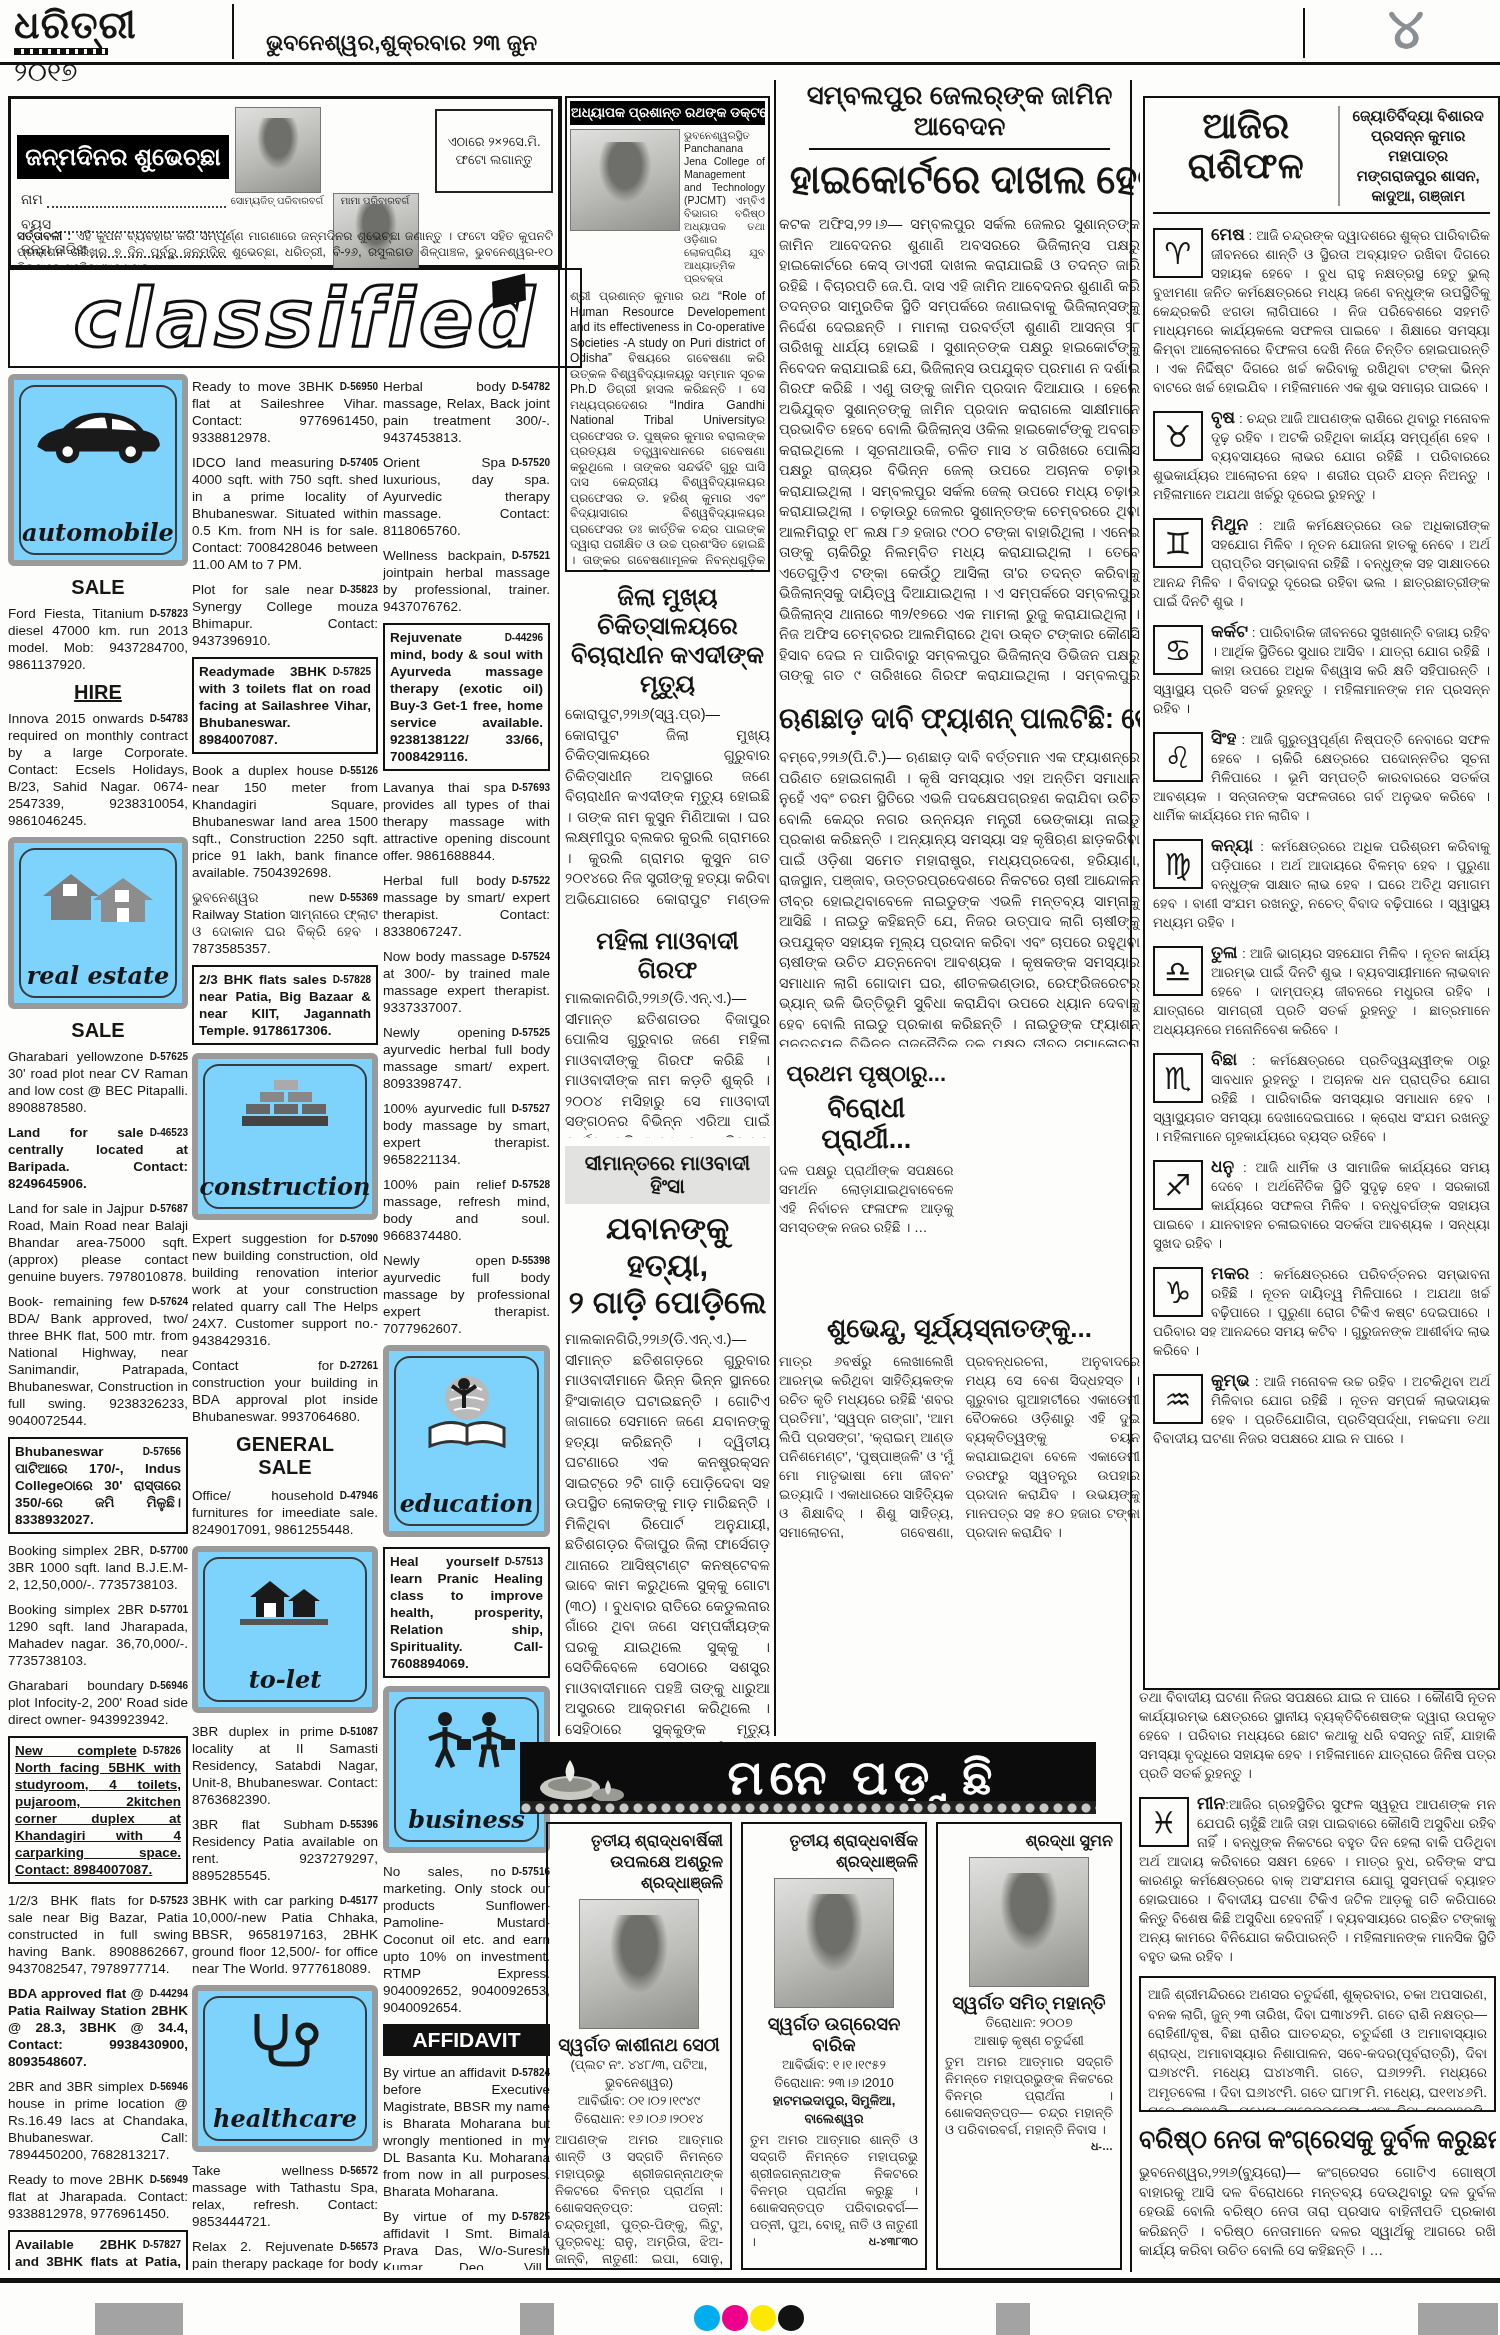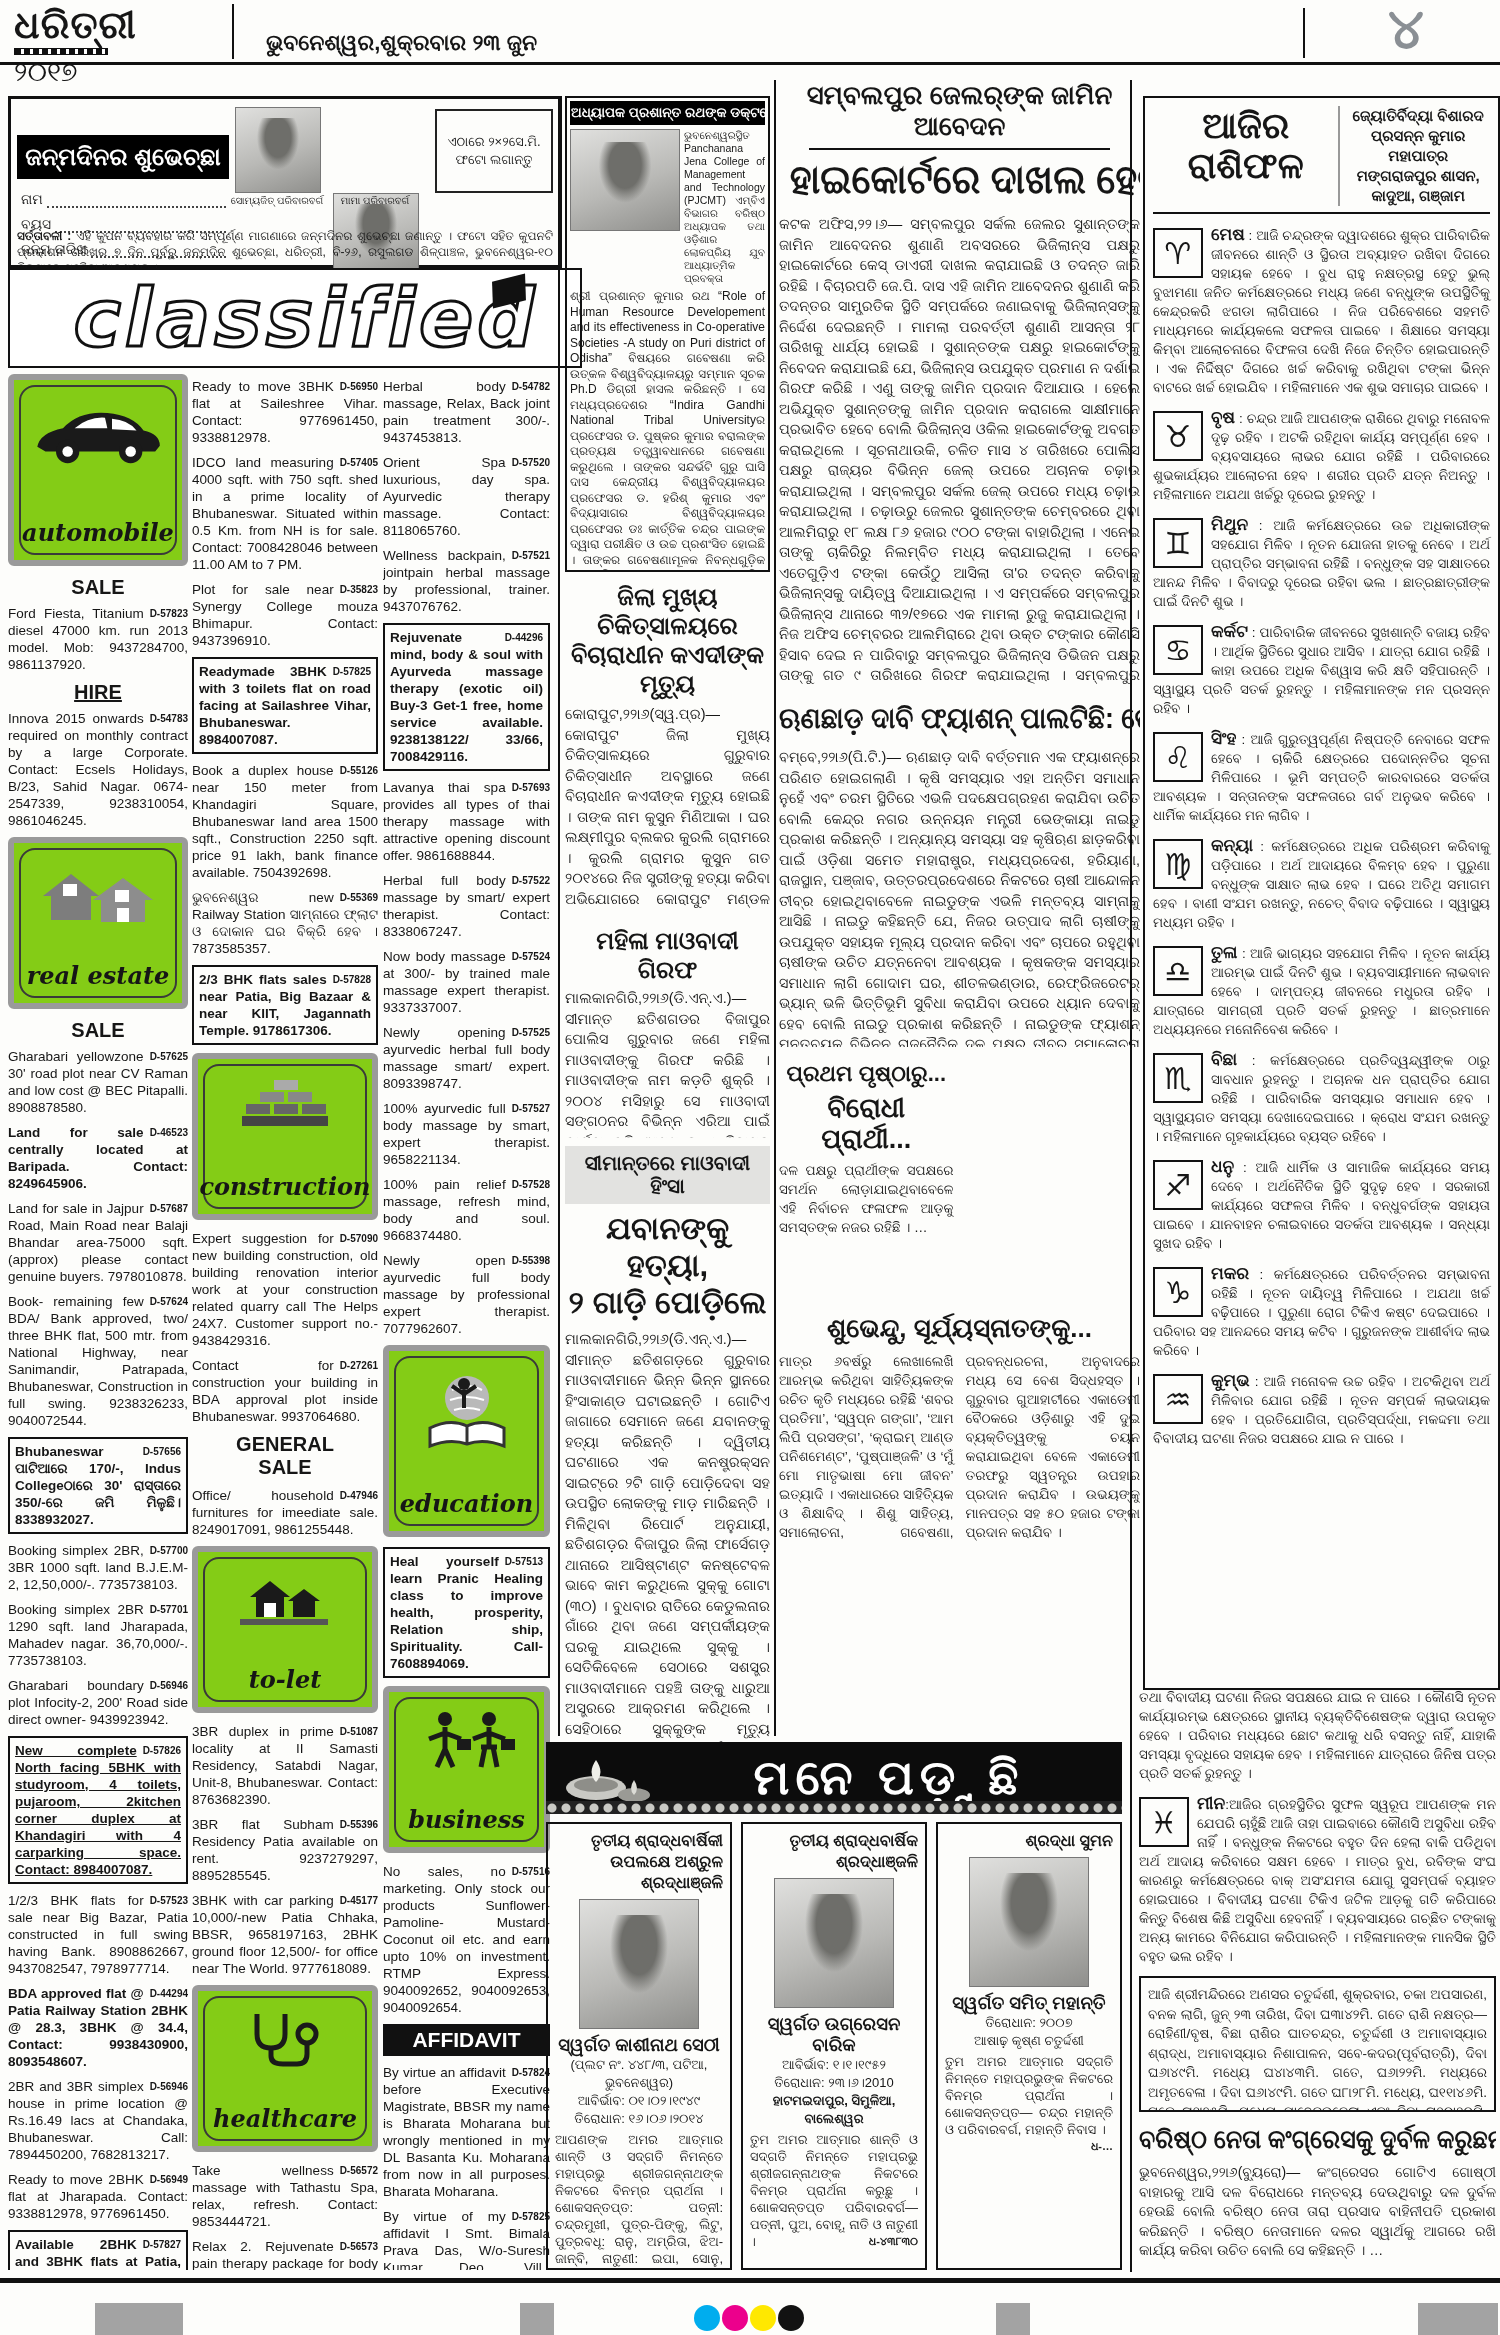--- a/index.html
+++ b/index.html
@@ -34,21 +34,21 @@
   
   .col{position:absolute;overflow:hidden;}
   .ad{font-size:13.5px;line-height:17px;text-align:justify;margin:0 0 8px 0;}
   .ad .dno{float:right;font-size:10px;font-weight:bold;padding-left:6px;}
   .v-box{border:2px solid #111;padding:4px 5px;font-weight:bold;}
   .v-boxu{border:2px solid #111;padding:4px 5px;font-weight:bold;text-decoration:underline;}
   .v-bold{font-weight:bold;}
   .colhead{font-weight:bold;text-align:center;font-size:20px;margin:2px 0 6px;}
   .colhead.u{text-decoration:underline;}
   .blackhead{background:#111;color:#fff;font-weight:bold;font-size:21px;text-align:center;padding:4px 0;margin:2px 0 8px;}
-  .iconbox{border:6px solid #9a9a9a;border-radius:6px;background:#84cc16;margin:2px 0 10px;padding:5px;}
+  .iconbox{border:6px solid #9a9a9a;border-radius:6px;background:#7dd3fc;margin:2px 0 10px;padding:5px;}
   .iconbox .inner{border:2px solid #3a3a3a;border-radius:16px;display:flex;flex-direction:column;
         align-items:center;justify-content:space-between;padding:10px 4px 6px;}
   .icon-label{font-family:"DejaVu Serif","Liberation Serif",serif;font-style:italic;font-weight:bold;font-size:24px;}
   
   .odbody{font-size:14.5px;line-height:20.5px;text-align:justify;}
   .clip{overflow:hidden;}
   .nbox{border:2px solid #111;}
   .nbox-head{background:#000;color:#fff;font-weight:bold;font-size:13.5px;text-align:center;padding:4px 1px;white-space:nowrap;}
   .side-txt{font-size:10.5px;line-height:13px;text-align:justify;}
   .h2c{font-weight:bold;text-align:center;}
@@ -366,21 +366,21 @@
 </div>
 
 <div class="col" style="left:1139px;top:1688px;width:357px;height:584px;">
   <div class="odbody" style="font-size:13.5px;line-height:19px;">ତଥା ବିବାଦୀୟ ଘଟଣା ନିଜର ସପକ୍ଷରେ ଯାଇ ନ ପାରେ । କୌଣସି ନୂତନ କାର୍ଯ୍ୟାରମ୍ଭ କ୍ଷେତ୍ରରେ ସ୍ଥାନୀୟ ବ୍ୟକ୍ତିବିଶେଷଙ୍କ ଦ୍ୱାରା ଉପକୃତ ହେବେ । ପରିବାର ମଧ୍ୟରେ ଛୋଟ କଥାକୁ ଧରି ବସନ୍ତୁ ନାହିଁ, ଯାହାକି ସମସ୍ୟା ବୃଦ୍ଧିରେ ସହାୟକ ହେବ । ମହିଳାମାନେ ଯାତ୍ରାରେ ଜିନିଷ ପତ୍ର ପ୍ରତି ସତର୍କ ରୁହନ୍ତୁ ।</div>
   <div class="sign"><span class="zicon">♓</span><b>ମୀନ</b>:<span>ଆଜିର ଗ୍ରହସ୍ଥିତିର ସୁଫଳ ସ୍ୱରୂପ ଆପଣଙ୍କ ମନ ଯେପରି ଚାହୁଁଛି ଆଜି ତାହା ପାଇବାରେ କୌଣସି ଅସୁବିଧା ରହିବ ନାହିଁ । ବନ୍ଧୁଙ୍କ ନିକଟରେ ବହୁତ ଦିନ ହେଲା ବାକି ପଡିଥିବା ଅର୍ଥ ଆଦାୟ କରିବାରେ ସକ୍ଷମ ହେବେ । ମାତ୍ର ବୁଧ, ରବିଙ୍କ ସଂଘ କାରଣରୁ କର୍ମକ୍ଷେତ୍ରରେ ବାକ୍ ଅସଂଯମତା ଯୋଗୁ ସୁସମ୍ପର୍କ ବ୍ୟାହତ ହୋଇପାରେ । ବିବାଦୀୟ ଘଟଣା ଟିକିଏ ଜଟିଳ ଆଡ଼କୁ ଗତି କରିପାରେ କିନ୍ତୁ ବିଶେଷ କିଛି ଅସୁବିଧା ହେବନାହିଁ । ବ୍ୟବସାୟରେ ଗଚ୍ଛିତ ଟଙ୍କାକୁ ଅନ୍ୟ କାମରେ ବିନିଯୋଗ କରିପାରନ୍ତି । ମହିଳାମାନଙ୍କ ମାନସିକ ସ୍ଥିତି ବହୁତ ଭଲ ରହିବ ।</span></div>
   <div class="alm clip" style="height:118px;">ଆଜି ଶ୍ରୀମନ୍ଦିରରେ ଅଣସର ଚତୁର୍ଦ୍ଦଶୀ, ଶୁକ୍ରବାର, ଚକା ଅପସାରଣ, ବନକ ଲାଗି, ଜୁନ୍ ୨୩ ତାରିଖ, ଦିବା ଘ୩ା୪୨ମି. ଗତେ ରାଶି ନକ୍ଷତ୍ର— ରୋହିଣୀ/ବୃଷ, ବିଛା ରାଶିର ଘାତଚନ୍ଦ୍ର, ଚତୁର୍ଦ୍ଦଶୀ ଓ ଅମାବାସ୍ୟାର ଶ୍ରାଦ୍ଧ, ଅମାବାସ୍ୟାର ନିଶାପାଳନ, ସବେ-କଦର(ପୂର୍ବରାତ୍ରି), ଦିବା ଘ୬ା୪୯ମି. ମଧ୍ୟେ ଘ୪ା୪୩ମି. ଗତେ, ଘ୬ା୨୨ମି. ମଧ୍ୟରେ ଅମୃତବେଳା । ଦିବା ଘ୬ା୪୯ମି. ଗତେ ଘ୮ା୨୮ମି. ମଧ୍ୟେ, ଘ୧୧ା୪୬ମି. ଗତେ ଘ୧ା୨୫ମି. ମଧ୍ୟେ ମାହେନ୍ଦ୍ରବେଳା ଏବଂ ଦିବା ଘ୧୦ା୧୦ମି. ଗତେ ଘ୧୧ା୪୯ମି. ମଧ୍ୟେ ରାହୁକାଳ ।</div>
   <div class="h2c nowrapfit" style="font-size:26px;margin-top:12px;">ବରିଷ୍ଠ ନେତା କଂଗ୍ରେସକୁ ଦୁର୍ବଳ କରୁଛନ୍ତି: ତାରା</div>
   <div class="odbody clip" style="height:120px;margin-top:8px;font-size:14px;line-height:19.5px;">ଭୁବନେଶ୍ୱର,୨୨ା୬(ବ୍ୟୁରୋ)— କଂଗ୍ରେସର ଗୋଟିଏ ଗୋଷ୍ଠୀ ବାହାରକୁ ଆସି ଦଳ ବିରୋଧରେ ମନ୍ତବ୍ୟ ଦେଉଥିବାରୁ ଦଳ ଦୁର୍ବଳ ହେଉଛି ବୋଲି ବରିଷ୍ଠ ନେତା ତାରା ପ୍ରସାଦ ବାହିନୀପତି ପ୍ରକାଶ କରିଛନ୍ତି । ବରିଷ୍ଠ ନେତାମାନେ ଦଳର ସ୍ୱାର୍ଥକୁ ଆଗରେ ରଖି କାର୍ଯ୍ୟ କରିବା ଉଚିତ ବୋଲି ସେ କହିଛନ୍ତି । …</div>
 </div>
 
-<div class="abs mem-banner" style="left:546px;top:1742px;width:576px;height:72px;">
+<div class="abs mem-banner" style="left:520px;top:1742px;width:576px;height:72px;">
   <span style="margin-left:14px;">
     <svg width="96" height="56" viewBox="0 0 96 56">
         <ellipse cx="36" cy="40" rx="30" ry="12" fill="#c9c9c4"></ellipse>
         <ellipse cx="36" cy="37" rx="22" ry="7" fill="#8e8e89"></ellipse>
         <path d="M36 12 q9 13 0 22 q-9 -9 0 -22" fill="#efefe9"></path>
         <ellipse cx="74" cy="47" rx="16" ry="7" fill="#9a9a95"></ellipse>
         <path d="M74 32 q6 9 0 15 q-6 -6 0 -15" fill="#dcdcd6"></path>
       </svg>
   </span>
   <span class="mem-title">ମନେ ପଡ଼ୁଛି</span>

